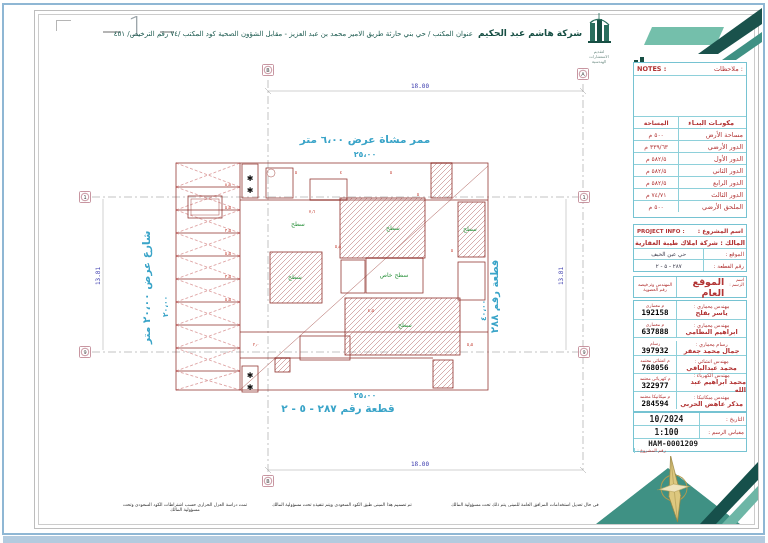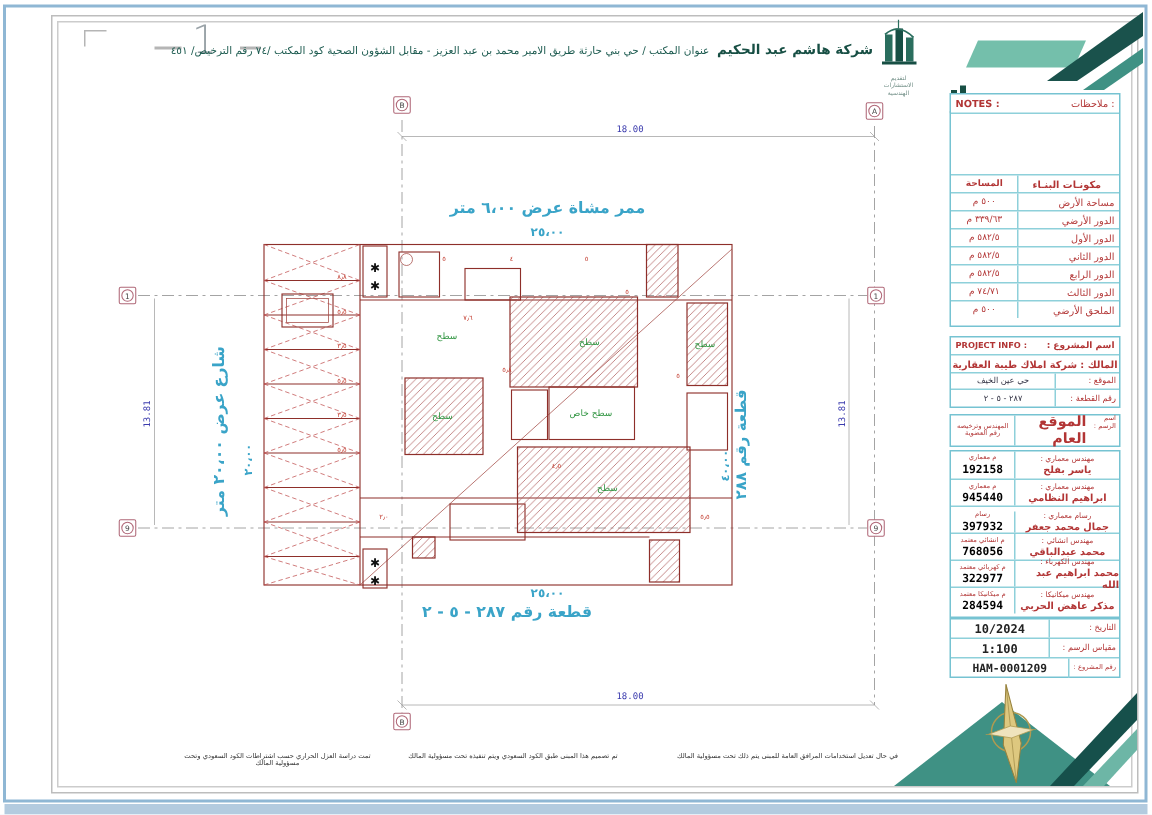--- a/index.html
+++ b/index.html
@@ -342,21 +342,21 @@
             <span class="mono" style="font-size:7.5px;font-weight:bold;">192158</span>
           </div>
         <div class="eng-right">
             <span class="red" style="font-size:5px;">مهندس معماري :</span>
             <span class="red" style="font-size:6.5px;font-weight:bold;">ياسر بفلح</span>
           </div>
       </div>
       <div class="row bt" style="height:18px;">
         <div class="eng-left br">
             <span class="red tiny">م معماري</span>
-            <span class="mono" style="font-size:7.5px;font-weight:bold;">945440</span>
+            <span class="mono" style="font-size:7.5px;font-weight:bold;">637888</span>
           </div>
         <div class="eng-right">
             <span class="red" style="font-size:5px;">مهندس معماري :</span>
             <span class="red" style="font-size:6.5px;font-weight:bold;">ابراهيم النظامي</span>
           </div>
       </div>
       <div class="row bt" style="height:18px;align-items:flex-end;">
         <div class="eng-left br">
             <span class="red tiny">رسام</span>
             <span class="mono" style="font-size:7.5px;font-weight:bold;">397932</span>
@@ -400,21 +400,21 @@
 
     <div class="tbx abs" style="left:3px;top:358px;width:114px;height:40px;">
       <div class="row bb" style="height:13px;">
         <div class="mono" style="width:58%;display:flex;align-items:center;justify-content:center;font-size:8px;font-weight:bold;color:#222;">10/2024</div>
         <div class="bl red rtl" style="width:42%;display:flex;align-items:center;padding-right:2px;font-size:5.5px;box-sizing:border-box;">التاريخ :</div>
       </div>
       <div class="row bb" style="height:13px;">
         <div class="mono" style="width:58%;display:flex;align-items:center;justify-content:center;font-size:8px;font-weight:bold;color:#222;">1:100</div>
         <div class="bl red rtl" style="width:42%;display:flex;align-items:center;padding-right:2px;font-size:5.5px;box-sizing:border-box;">مقياس الرسم :</div>
       </div>
-      <div class="row" style="height:13px;">
+      <div class="row" style="height:13px;flex-direction:column;">
         <div class="mono" style="width:70%;display:flex;align-items:center;justify-content:center;font-size:7.5px;font-weight:bold;color:#222;">HAM-0001209</div>
         <div class="bl red rtl" style="width:30%;display:flex;align-items:center;padding-right:2px;font-size:4.5px;box-sizing:border-box;">رقم المشروع :</div>
       </div>
     </div>
 
     <svg class="abs" style="left:18px;top:398px;width:52px;height:72px;" viewBox="-26 -36 52 72">
       <g transform="rotate(-6)">
         <circle cx="0" cy="0" r="13" fill="none" stroke="#b09a50" stroke-width="1"></circle>
         <line x1="-17" y1="0" x2="17" y2="0" stroke="#b09a50" stroke-width="0.5"></line>
         <polygon points="0,-32 6,8 0,34 -6,8" fill="#ddc87f" stroke="#97823e" stroke-width="0.7"></polygon>

